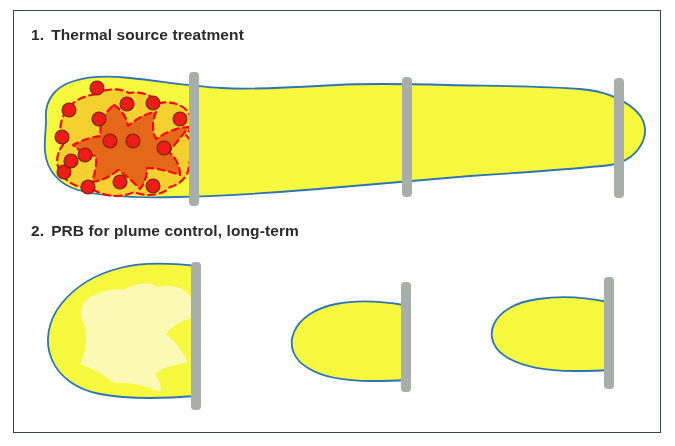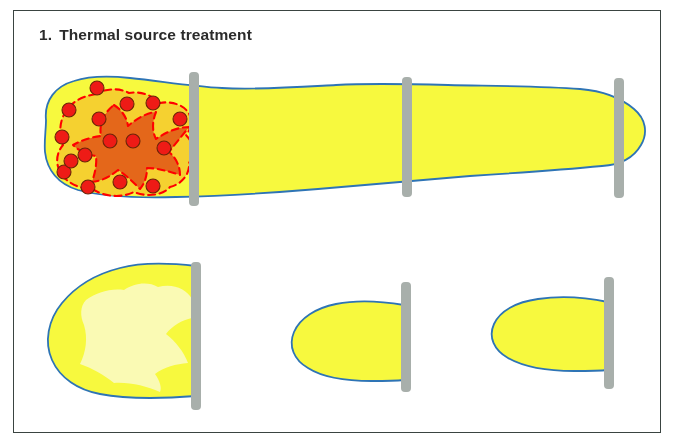--- a/index.html
+++ b/index.html
@@ -30,21 +30,20 @@
     background: #ffffff;
   }
   .panel-label {
     position: absolute;
     font-family: "Liberation Sans", sans-serif;
     font-size: 15.5px;
     font-weight: 600;
     color: #2b2b2b;
     letter-spacing: 0.1px;
     white-space: nowrap;
-    margin-left: 8px;
   }
   .panel-label .num {
     font-weight: 700;
     margin-right: 7px;
   }
   #label-thermal { left: 31px; top: 26px; }
   #label-prb { left: 31px; top: 222px; }
 
   #scene-svg {
     position: absolute;
@@ -213,14 +212,17 @@
       <rect class="prb-wall" x="191" y="262" width="10" height="148" rx="4"></rect>
       <rect class="prb-wall" x="401" y="282" width="10" height="110" rx="4"></rect>
       <rect class="prb-wall" x="604" y="277" width="10" height="112" rx="4"></rect>
     </g>
   </svg>
 
   <div class="panel-label" id="label-thermal">
     <span class="num">1.</span><span>Thermal source treatment</span>
   </div>
 
+  <div class="panel-label" id="label-prb">
+    <span class="num">2.</span><span>PRB for plume control, long-term</span>
+  </div>
 
 </div>
 
 </body></html>

